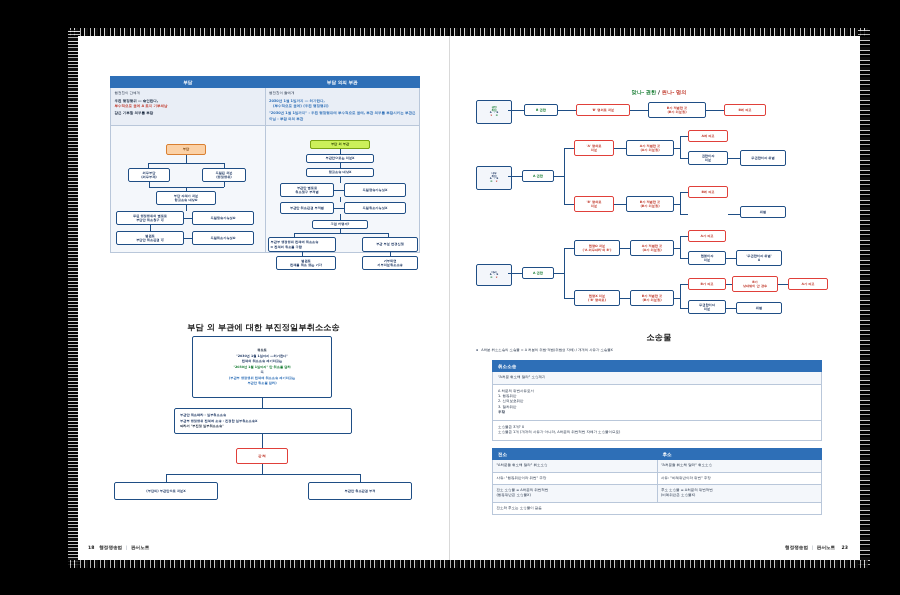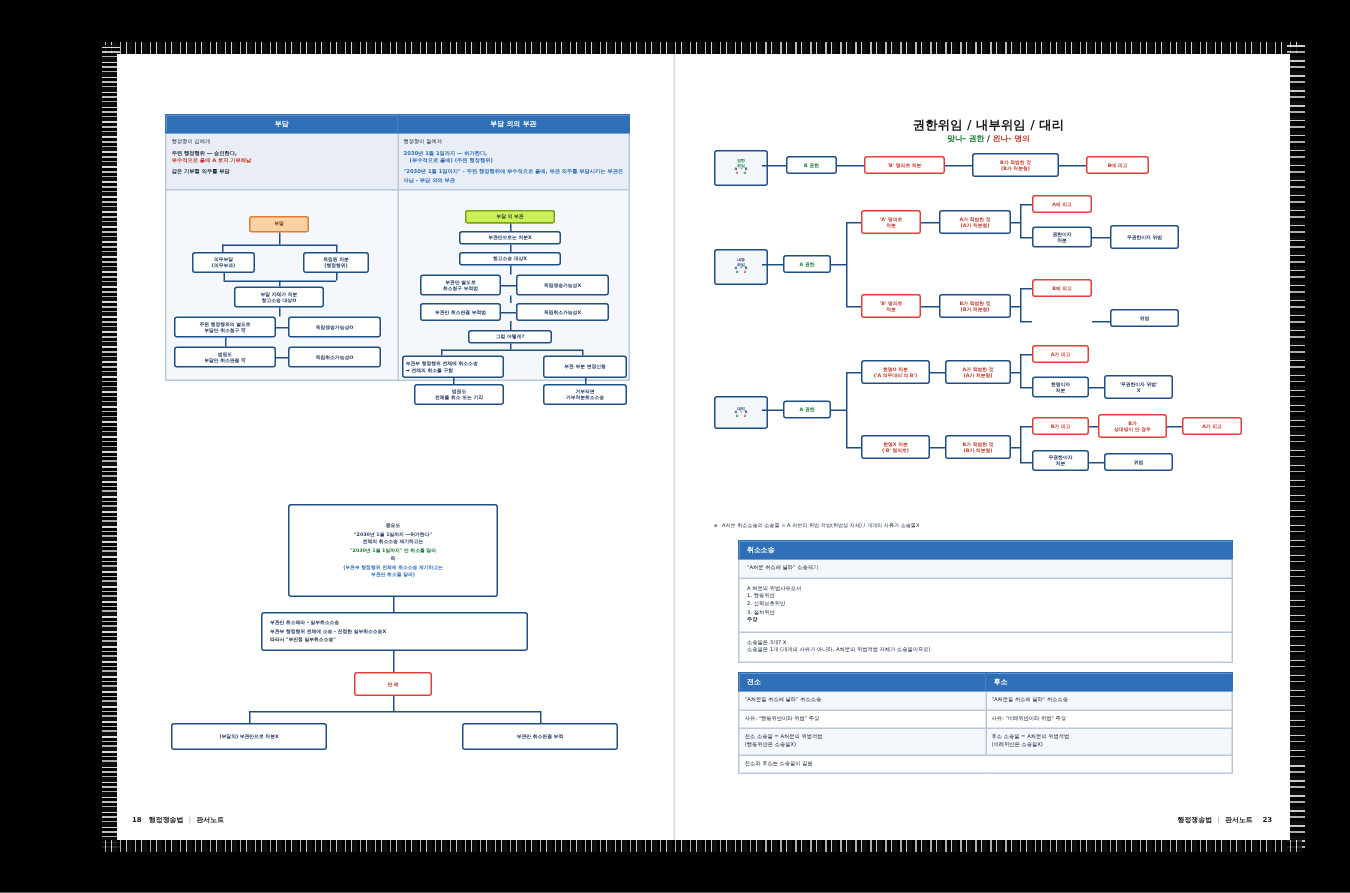--- a/index.html
+++ b/index.html
@@ -188,20 +188,21 @@
 ➡ 전체의 취소를 구함</div>
         <div class="node" style="left:94px;top:97px;width:56px;height:15px;">부관 부분 변경신청</div>
         <div class="ln lnv" style="left:34px;top:112px;height:4px;"></div>
         <div class="ln lnv" style="left:122px;top:112px;height:4px;"></div>
         <div class="node" style="left:8px;top:116px;width:60px;height:14px;white-space:pre-line;">법원도
 전체를 취소 또는 기각</div>
         <div class="node" style="left:94px;top:116px;width:56px;height:14px;white-space:pre-line;">거부되면
 거부처분취소소송</div>
       </div>
 
+      <div class="section-title" style="position:absolute;left:0;top:286px;width:100%;">부담 외 부관에 대한 부진정일부취소소송</div>
 
       <div class="canvas" style="position:absolute;left:30px;top:300px;width:312px;height:190px;">
 
         <div class="node" style="left:84px;top:0;width:140px;height:62px;flex-direction:column;justify-content:center;gap:1.2px;">
           <div class="bk">중요도</div>
           <div>"2030년 1월 1일까지 ―허가한다"</div>
           <div>전체의 취소소송 제기하고는</div>
           <div class="grn">"2030년 1월 1일까지" 만 취소를 달라</div>
           <div>즉</div>
           <div class="blu">(부관부 행정행위 전체에 취소소송 제기하고는</div>
@@ -231,21 +232,20 @@
         <span>18</span>
         <span>&nbsp;</span>
         <span>행정쟁송법</span>
         <span class="fsep">|</span>
         <span>판서노트</span>
       </div>
     </div>
 
     <div class="page" id="page-right">
 
-      <div class="section-title" style="position:absolute;left:0;top:42px;width:100%;">권한위임 / 내부위임 / 대리</div>
       <div class="section-sub" style="position:absolute;left:0;top:52px;width:100%;">
         <span class="sub-g">맞나- 권한</span>
         <span> / </span>
         <span class="sub-r">왼나- 명의</span>
       </div>
 
       <div class="canvas" style="position:absolute;left:18px;top:62px;width:366px;height:28px;">
         <div class="minibox" style="left:0;top:2px;width:32px;height:20px;flex-direction:column;">
           <span class="grn" style="font-size:2.6px;white-space:pre-line">권한
 위임</span>
@@ -375,20 +375,21 @@
 처분</div>
         <div class="node rd" style="left:256px;top:40px;width:46px;height:16px;white-space:pre-line;">B가
 상대방이 안 경우</div>
         <div class="ln lnh" style="left:250px;top:48px;width:6px;"></div>
         <div class="ln lnh" style="left:302px;top:48px;width:10px;"></div>
         <div class="node rd" style="left:312px;top:42px;width:40px;height:12px;">A가 피고</div>
         <div class="ln lnh" style="left:250px;top:72px;width:10px;"></div>
         <div class="node" style="left:260px;top:66px;width:46px;height:12px;">위법</div>
       </div>
 
+      <div class="section-title" style="position:absolute;left:0;top:296px;width:100%;">소송물</div>
 
       <div class="bullet" style="position:absolute;left:18px;top:312px;width:360px;">
         <span class="dot">▪</span>
         <span>A처분 취소소송의 소송물 = A 처분의 위법·적법(위법성 자체) / 개개의 사유가 소송물X</span>
       </div>
 
       <div style="position:absolute;left:34px;top:324px;width:330px;">
         <table class="tbl">
           <tbody>
               <tr>

